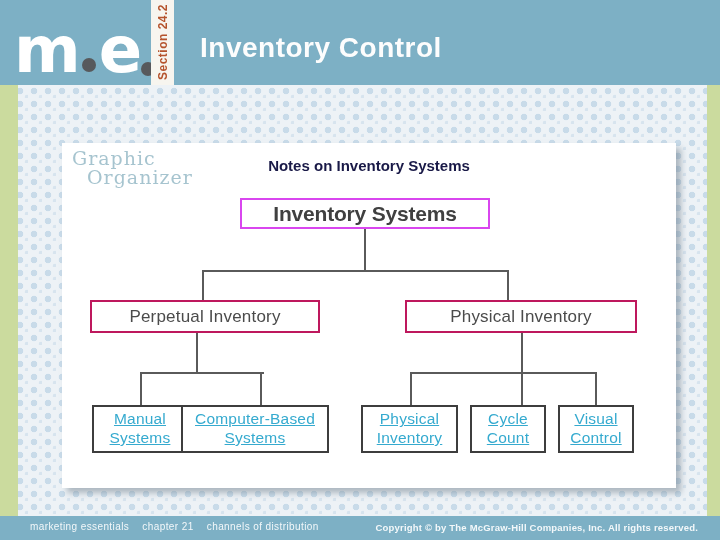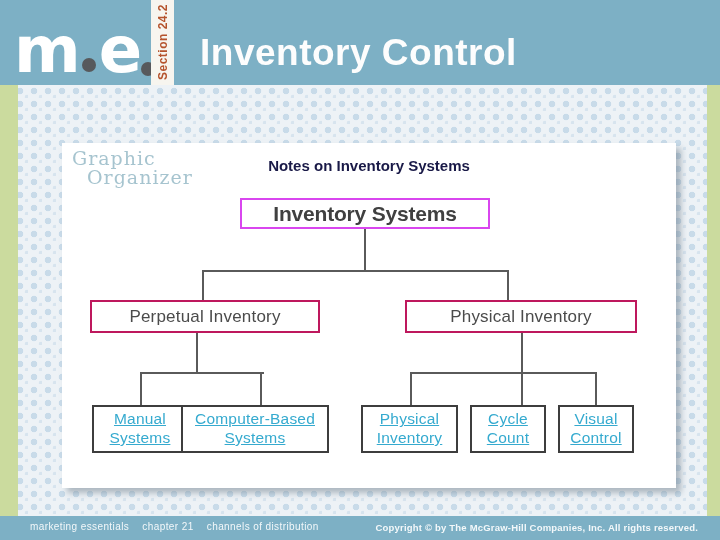--- a/index.html
+++ b/index.html
@@ -32,21 +32,21 @@
     background:#f7f5ef;
     display:flex;align-items:center;justify-content:center;
   }
   .section-tab .vtext{
     writing-mode:vertical-rl;transform:rotate(180deg);
     font-weight:bold;font-size:12px;letter-spacing:0.5px;
     color:#b5532c;white-space:nowrap;
   }
   .slide-title{
     position:absolute;left:200px;top:32px;
-    font-weight:bold;font-size:37px;letter-spacing:0.5px;
+    font-weight:bold;font-size:28px;letter-spacing:0.5px;
     color:#fdfdfd;
   }
   
   .slide-body{
     position:absolute;left:0;top:85px;width:720px;height:431px;
     background-color:#edf2f6;
     background-image:
       radial-gradient(circle at 6px 6px, rgba(170,200,222,0.55) 3px, transparent 3.6px),
       radial-gradient(circle at 13px 12px, rgba(170,200,222,0.33) 2px, transparent 2.6px);
     background-size:14px 13px;

